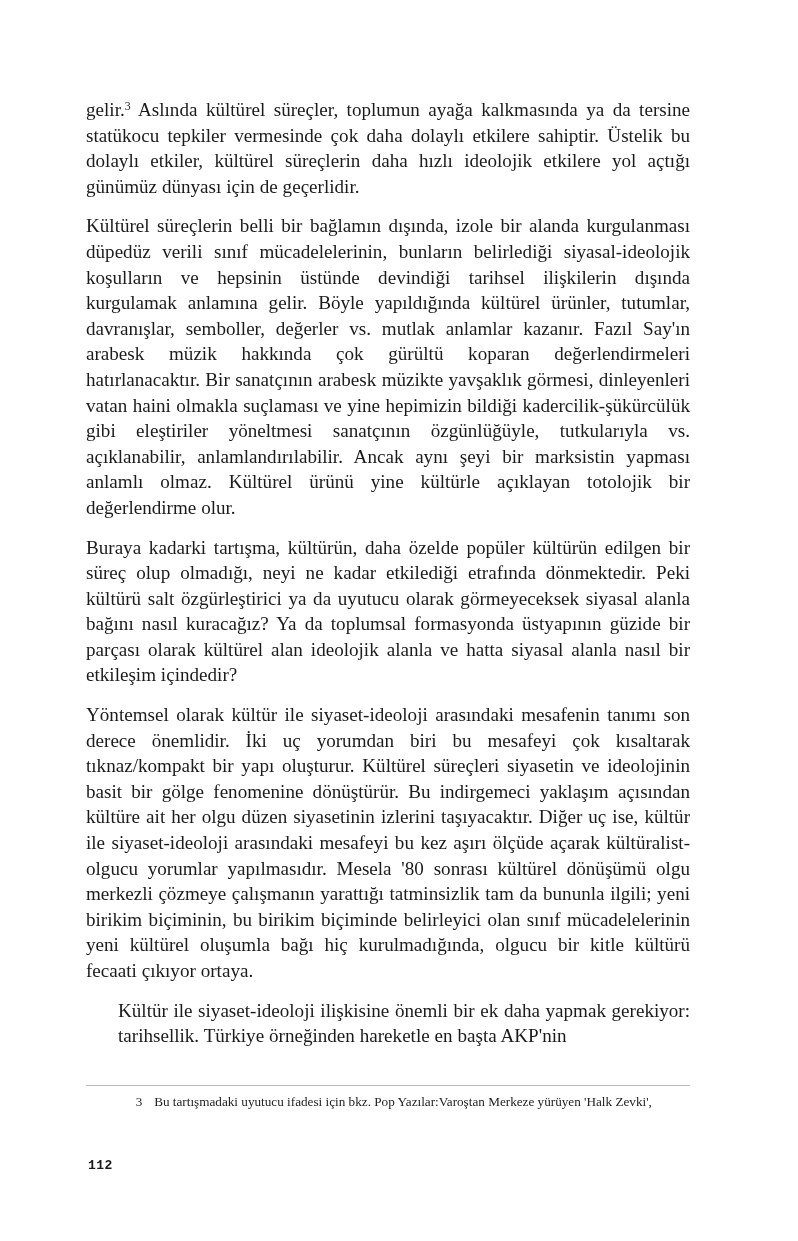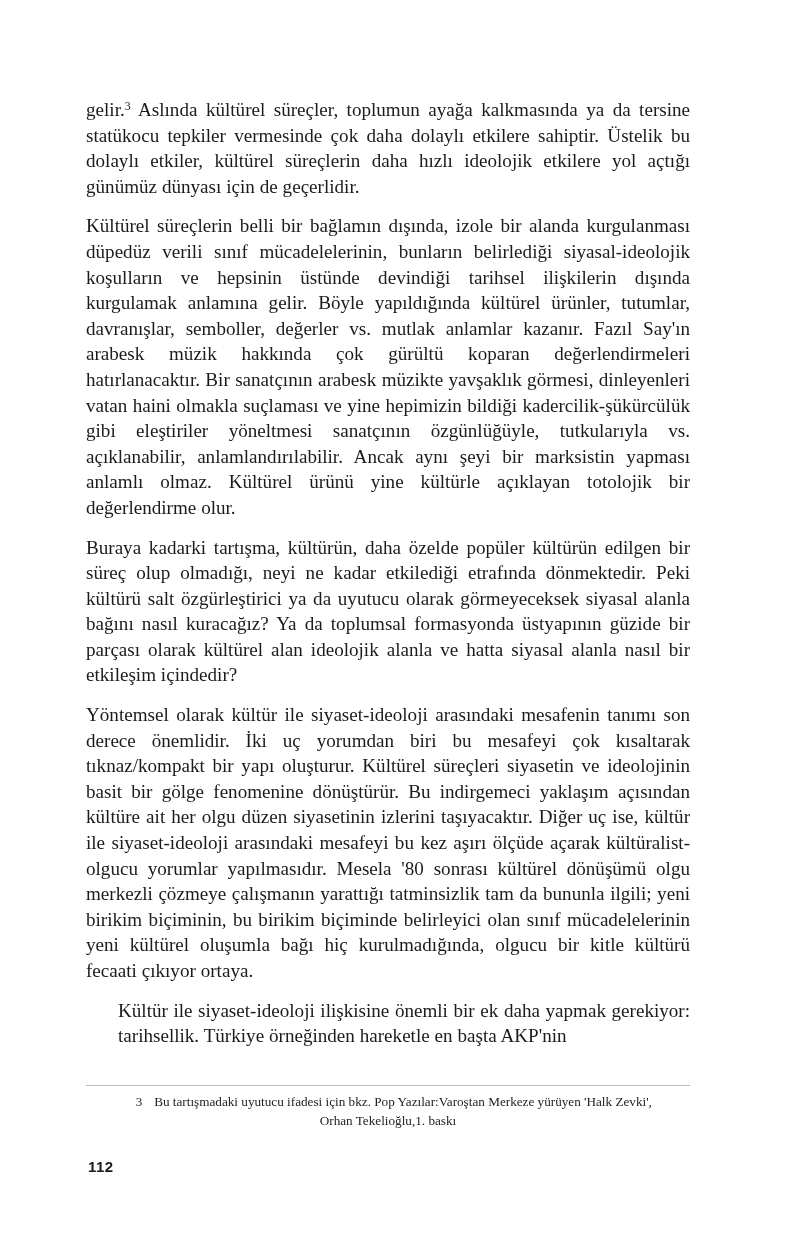--- a/index.html
+++ b/index.html
@@ -76,23 +76,23 @@
   }
   .footnote-marker {
     display: inline-block;
     min-width: 30px;
   }
 
   .page-number {
     position: absolute;
     left: 88px;
     top: 1158px;
-    font-family: Liberation Sans, sans-serif;
+    font-family: Liberation Mono, monospace;
     font-weight: bold;
-    font-size: 15px;
+    font-size: 13px;
     letter-spacing: 0.5px;
     color: #1a1a1a;
   }
 </style>
 </head>
 <body>
 
 <div class="page">
 
   <div class="text-column">
@@ -105,18 +105,17 @@
 
     <p class="body-par">Yöntemsel olarak kültür ile siyaset-ideoloji arasındaki mesafenin tanımı son derece önemlidir. İki uç yorumdan biri bu mesafeyi çok kısaltarak tıknaz/kompakt bir yapı oluşturur. Kültürel süreçleri siyasetin ve ideolojinin basit bir gölge fenomenine dönüştürür. Bu indirgemeci yaklaşım açısından kültüre ait her olgu düzen siyasetinin izlerini taşıyacaktır. Diğer uç ise, kültür ile siyaset-ideoloji arasındaki mesafeyi bu kez aşırı ölçüde açarak kültüralist-olgucu yorumlar yapılmasıdır. Mesela '80 sonrası kültürel dönüşümü olgu merkezli çözmeye çalışmanın yarattığı tatminsizlik tam da bununla ilgili; yeni birikim biçiminin, bu birikim biçiminde belirleyici olan sınıf mücadelelerinin yeni kültürel oluşumla bağı hiç kurulmadığında, olgucu bir kitle kültürü fecaati çıkıyor ortaya.</p>
 
     <p class="body-par">Kültür ile siyaset-ideoloji ilişkisine önemli bir ek daha yapmak gerekiyor: tarihsellik. Türkiye örneğinden hareketle en başta  AKP'nin</p>
 
   </div>
 
   <div class="footnote-block">
     <div class="footnote-rule"></div>
     <p class="footnote-text"><span class="footnote-marker">3</span><span>Bu tartışmadaki uyutucu ifadesi için bkz. Pop Yazılar:Varoştan Merkeze yürüyen 'Halk Zevki',</span></p>
-    <p class="footnote-text">Orhan Tekelioğlu,1. baskı</p>
   </div>
 
   <div class="page-number">112</div>
 
 </div>
 
 </body></html>

